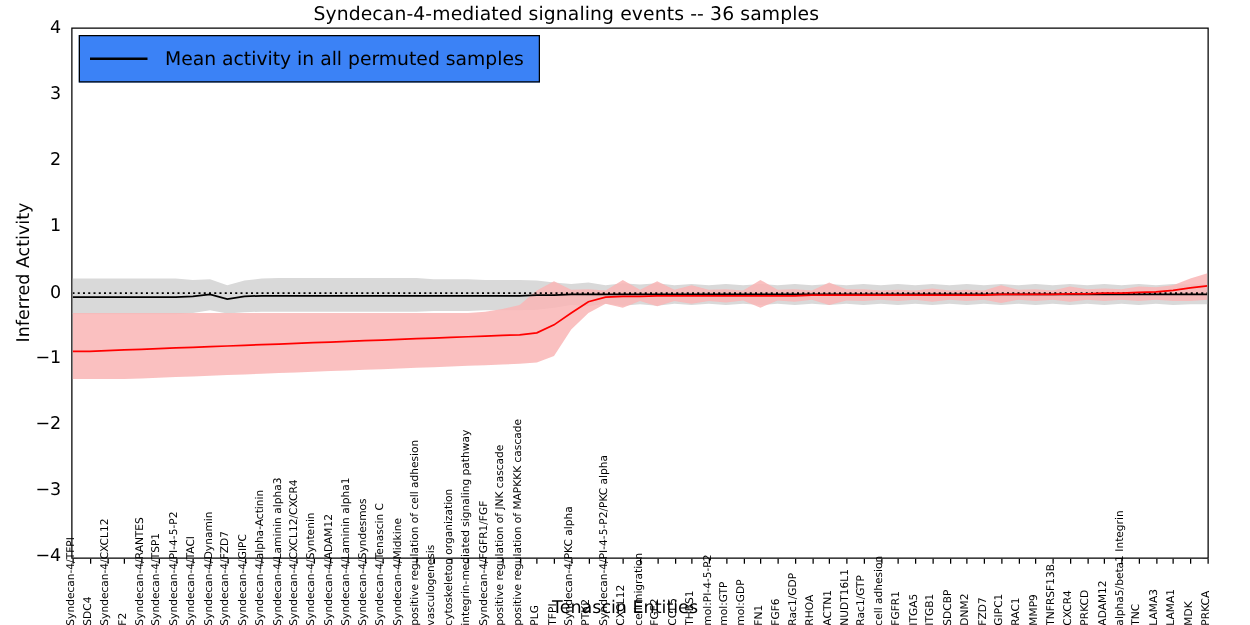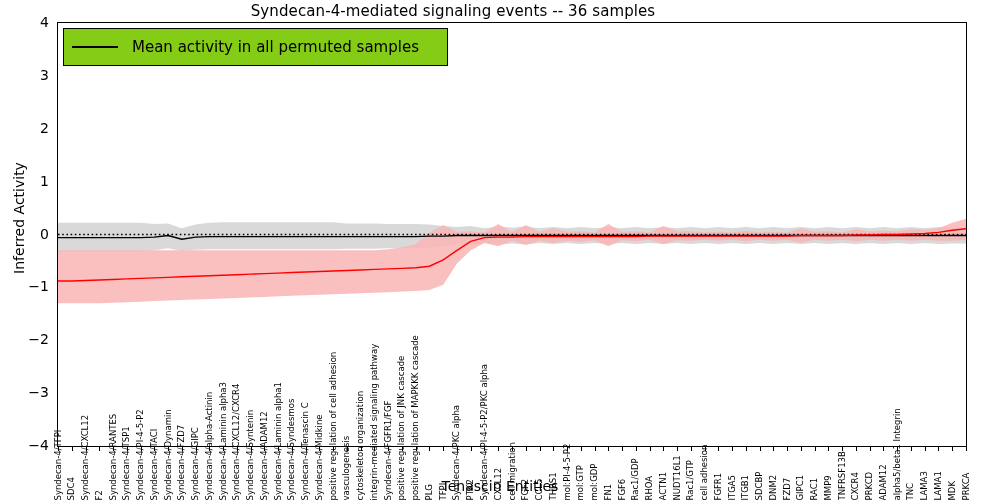--- a/index.html
+++ b/index.html
@@ -45,22 +45,22 @@
     font-size:8.5px;color:#000;white-space:nowrap;
     transform-origin:left bottom;
     transform:rotate(-90deg);
     line-height:8.5px;
   }
   .xtickmark{position:absolute;top:0;width:1px;height:4px;background:#000;}
 
   
   #legend{
     position:absolute;left:63px;top:28px;
-    border:1px solid #000;background:#84cc16;
-    padding:6px 28px 6px 8px;
+    border:1px solid #000;background:#3b82f6;
+    padding:6px 12px 6px 8px;
     box-sizing:border-box;
   }
   .legrow{display:flex;align-items:center;height:24px;}
   .legline{width:46px;height:0;border-top:2px solid #000;margin-right:14px;}
   .legline.red{border-top-color:#ff0000;}
   .legtxt{font-size:15px;color:#000;white-space:nowrap;}
 </style>
 </head>
 <body>
 

